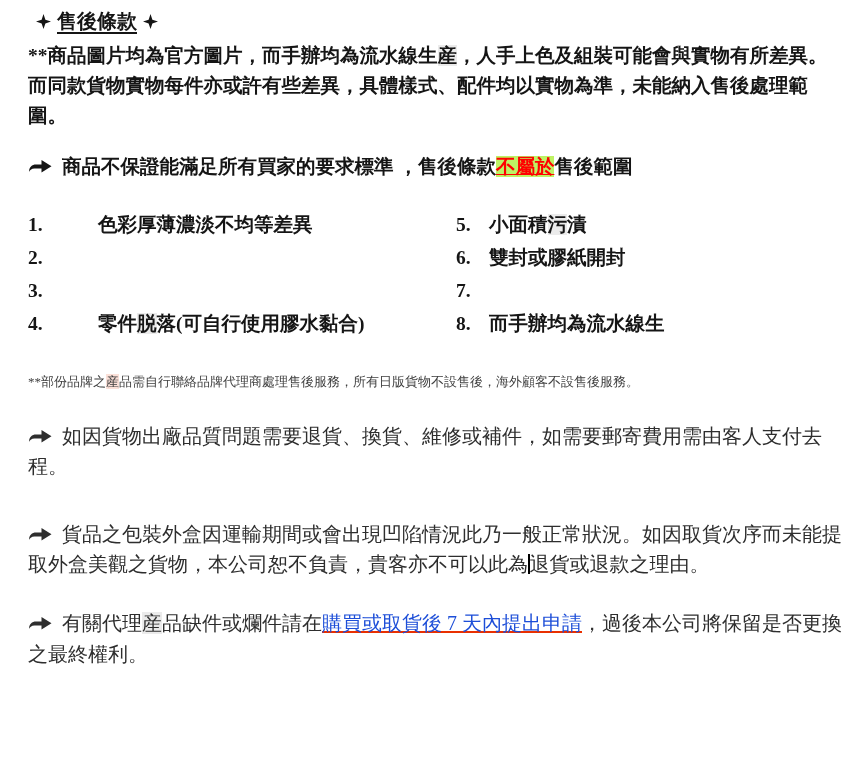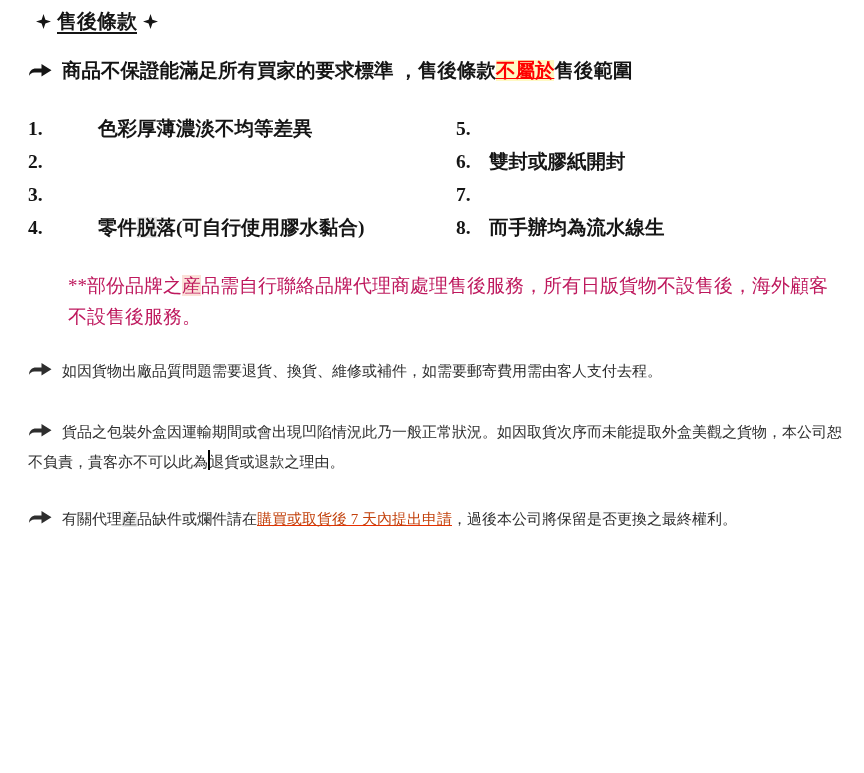--- a/index.html
+++ b/index.html
@@ -13,55 +13,56 @@
   .title-line{margin:2px 0 0 2px;font-size:20px;font-weight:bold;}
   .title-underline{text-decoration:underline;text-decoration-thickness:2px;text-underline-offset:4px;}
   .star{display:inline-block;width:15px;height:15px;margin:0 6px;vertical-align:-1px;}
   .star svg{display:block;}
   
   .para{font-size:19.5px;line-height:30px;margin:0;}
   .intro{margin-top:6px;font-weight:bold;}
   .claim{margin-top:21px;font-weight:bold;white-space:nowrap;}
   .arrow-ico{display:inline-block;width:24px;height:16px;margin-right:10px;vertical-align:-1px;}
   .arrow-ico svg{display:block;}
-  .hl{background:#fef9c3;color:#ff0000;text-decoration:underline;text-decoration-color:#ff0000;font-weight:bold;}
+  .hl{background:#bef264;color:#ff0000;text-decoration:underline;text-decoration-color:#ff0000;font-weight:bold;}
   
   .list{display:flex;margin-top:26px;font-weight:bold;font-size:19.5px;}
   .col-left{width:428px;}
   .col-right{flex:1;}
   .lrow{display:flex;height:33px;line-height:33px;}
   .col-left .lnum{width:70px;}
   .col-right .lnum{width:33px;}
   .para-official{margin-top:42px;font-weight:bold;}
   .gray-run{font-weight:normal;color:#3a3a3a;}
-  .para-red{margin-top:26px;font-weight:normal;color:#be185d;line-height:31px;font-size:19px;margin-left:40px;}
-  .item{margin-top:24px;font-weight:normal;color:#2e2e2e;font-size:15px;line-height:30px;}
-  .item-box{margin-top:31px;}
+  .para-red{margin-top:26px;font-weight:normal;color:#404040;line-height:31px;font-size:13px;}
+  .item{margin-top:24px;font-weight:normal;color:#2e2e2e;font-size:20px;line-height:30px;}
+  .item-box{margin-top:40px;font-family:Liberation Mono, monospace;}
   .item-defect{margin-top:27px;line-height:31px;}
-  .red-underline{color:#c2410c;text-decoration:underline;text-decoration-color:#e93000;}
+  .red-underline{color:#1d4ed8;text-decoration:underline;text-decoration-color:#e93000;}
   
   .fb{background:#ebebeb;}
   .fb-red{background:#fbe0d8;}
   .caret{display:inline-block;width:1.5px;height:20px;background:#000;vertical-align:-3px;}
 </style>
 </head>
 <body>
 
 <div class="doc">
 
   <div class="title-line">
     <span class="title-underline">
       <span class="star"><svg width="15" height="15" viewBox="0 0 16 16">
             <path d="M8 0 L10 6 L16 8 L10 10 L8 16 L6 10 L0 8 L6 6 Z" fill="#151515"></path>
           </svg></span><span>售後條款</span><span class="star"><svg width="15" height="15" viewBox="0 0 16 16">
             <path d="M8 0 L10 6 L16 8 L10 10 L8 16 L6 10 L0 8 L6 6 Z" fill="#151515"></path>
           </svg></span>
     </span>
   </div>
 
+  <p class="para intro"><span>**商品圖片均為官方圖片，而手辦均為流水線生</span><span class="fb">産</span><span>，人手上色及組裝可能會與實物有所差異。而同款貨物實物每件亦或許有些差異，具體樣式、配件均以實物為準，未能納入售後處理範圍。</span></p>
 
   <p class="para claim"><span class="arrow-ico"><svg width="24" height="16" viewBox="0 0 24 16">
           <path d="M1 14 C1 9 4 6.5 8 6.5 L13.5 6.5 L13.5 2 L23.5 8.2 L13.5 14.5 L13.5 10.5 L6.5 10.5 C3.5 10.5 1.5 12.5 1 14 Z" fill="#151515"></path>
         </svg></span><span>商品不保證能滿足所有買家的要求標準 ，售後條款</span><span class="hl">不屬於</span><span>售後範圍</span></p>
 
   <div class="list">
     <div class="col-left">
       <div class="lrow">
           <span class="lnum">1.</span>
           <span>色彩厚薄濃淡不均等差異</span>
@@ -73,20 +74,21 @@
           <span class="lnum">3.</span>
         </div>
       <div class="lrow">
           <span class="lnum">4.</span>
           <span><span>零件</span><span class="fb">脱</span><span>落(可自行使用膠水黏合)</span></span>
         </div>
     </div>
     <div class="col-right">
       <div class="lrow">
           <span class="lnum">5.</span>
+          <span><span>小面積</span><span class="fb">污</span><span>漬</span></span>
         </div>
       <div class="lrow">
           <span class="lnum">6.</span>
           <span>雙封或膠紙開封</span>
         </div>
       <div class="lrow">
           <span class="lnum">7.</span>
         </div>
       <div class="lrow">
           <span class="lnum">8.</span>

